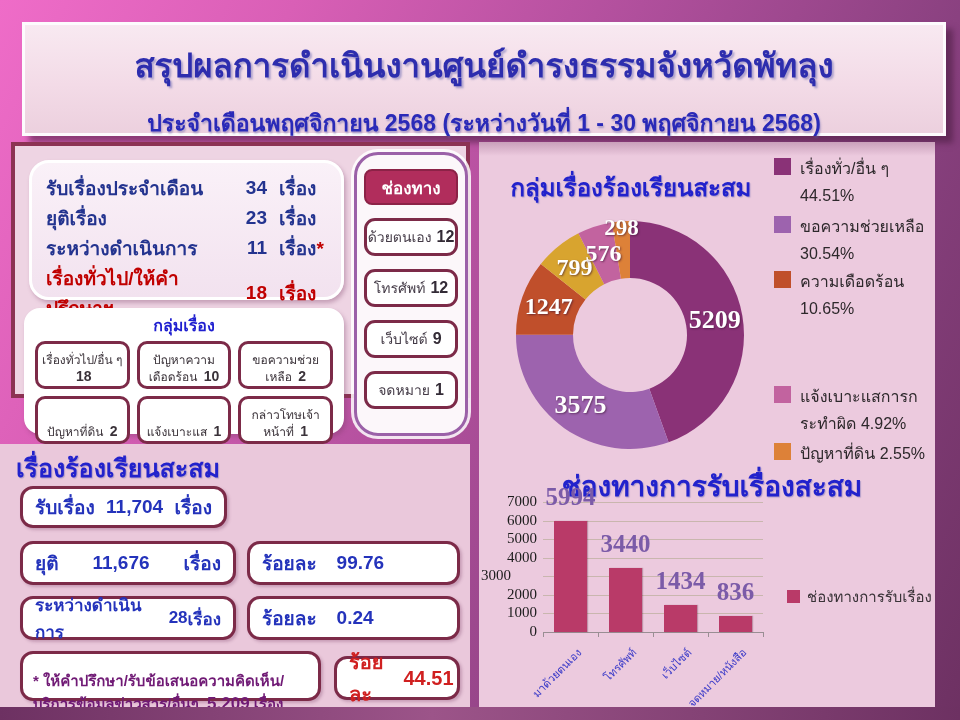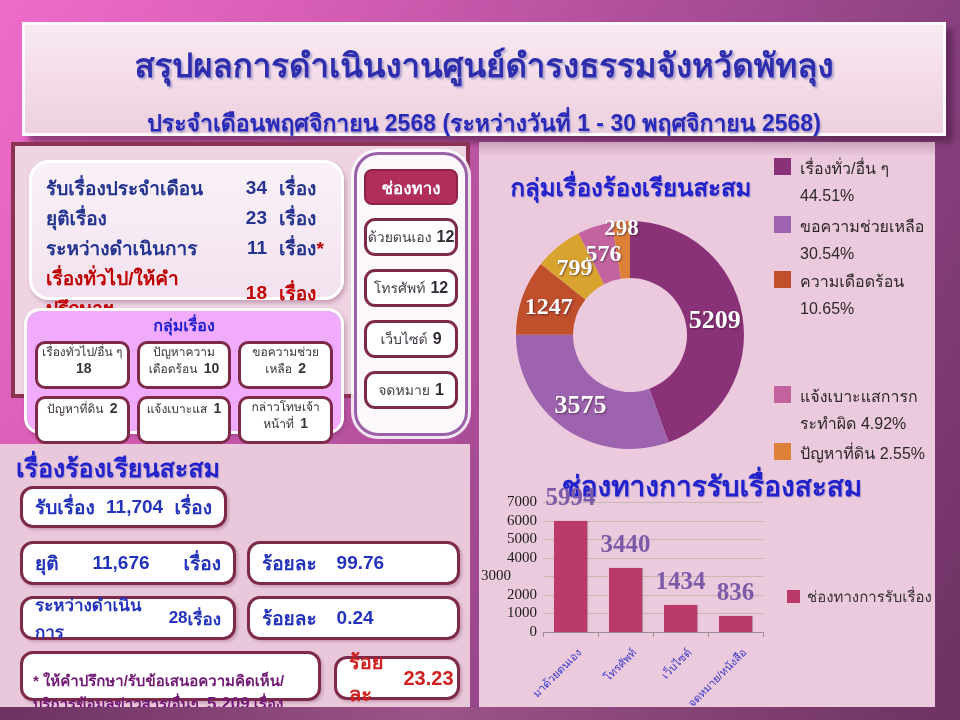--- a/index.html
+++ b/index.html
@@ -23,26 +23,26 @@
   .stats-box{position:absolute;left:14px;top:14px;width:315px;height:140px;
     background:linear-gradient(180deg,#faf1f8,#f2e2ef);border:3px solid #ffffff;border-radius:20px;
     box-shadow:2px 3px 4px rgba(120,60,100,.35);box-sizing:border-box;padding:10px 12px 6px 14px;}
   .stats-row{display:grid;grid-template-columns:1fr 40px 62px;align-items:center;height:30px;
     font-size:19px;font-weight:bold;color:#23338f;}
   .stats-row .v{text-align:right;}
   .stats-row .u{padding-left:12px;}
   .stats-row.red{color:#c00000;}
   .star{color:#c00000;}
   .group-box{position:absolute;left:9px;top:162px;width:320px;height:126px;
-    background:#f0abfc;border:3px solid #ffffff;border-radius:16px;box-sizing:border-box;
+    background:#ffffff;border:3px solid #ffffff;border-radius:16px;box-sizing:border-box;
     box-shadow:2px 3px 4px rgba(120,60,100,.35);}
   .group-title{text-align:center;font-size:16px;font-weight:bold;color:#1f1fd0;margin-top:2px;}
   .group-grid{display:grid;grid-template-columns:1fr 1fr 1fr;gap:7px;margin:3px 8px 0 8px;}
   .group-cell{background:#ffffff;border:3px solid #7c2a48;border-radius:10px;height:40px;
-    display:flex;align-items:flex-start;justify-content:center;text-align:center;
+    display:flex;align-items:flex-end;justify-content:center;text-align:center;
     font-size:12px;color:#3a3239;line-height:1.25;padding:1px 3px;box-sizing:content-box;}
   .group-cell b{font-size:14px;margin-left:3px;}
   .channels{position:absolute;left:339px;top:6px;width:114px;height:284px;
     background:#fcf7fa;border:3px solid #9b61a8;border-radius:24px;box-sizing:border-box;
     box-shadow:0 0 0 3px rgba(255,255,255,.85);}
   .channels-header{width:90px;height:32px;margin:14px auto 0 auto;background:#b12d5c;
     border:2px solid #8c2247;border-radius:8px;color:#ffffff;font-weight:bold;font-size:17px;
     display:flex;align-items:center;justify-content:center;}
   .channel-item{width:94px;height:38px;margin:13px auto 0 auto;background:#ffffff;
     border:3px solid #7c2a48;border-radius:11px;display:flex;align-items:center;justify-content:center;
@@ -194,21 +194,21 @@
       <span>ร้อยละ</span>
         <span>0.24</span>
     </div>
 
     <div class="wbox rednote" style="left:20px;top:207px;width:301px;height:50px;">
       <div>* ให้คำปรึกษา/รับข้อเสนอความคิดเห็น/</div>
       <div><span>บริการข้อมูลข่าวสาร/อื่นๆ</span>&nbsp;&nbsp;<b style="font-size:17px;">5,209</b>&nbsp;<span>เรื่อง</span></div>
     </div>
     <div class="wbox gap redpct" style="left:334px;top:212px;width:126px;height:44px;">
       <span>ร้อยละ</span>
-        <span>23.23</span>
+        <span>44.51</span>
     </div>
   </div>
 
   <div class="right-panel"></div>
 
   <div class="chart-title" id="donut-title">กลุ่มเรื่องร้องเรียนสะสม</div>
   <div id="donut-wrap">
     <svg id="donut-svg" width="232" height="232" viewBox="0 0 232 232">
         <path d="M116,2 A114,114 0 0 1 154.5746611510803,223.27532576077004 L135.28733057554015,169.63766288038502 A57,57 0 0 0 116,59 Z" fill="#8a3277"></path>
         <path d="M154.5746611510803,223.27532576077004 A114,114 0 0 1 2.000591381986027,115.63280149362762 L59.00029569099301,115.81640074681381 A57,57 0 0 0 135.28733057554015,169.63766288038502 Z" fill="#9d63ae"></path>

